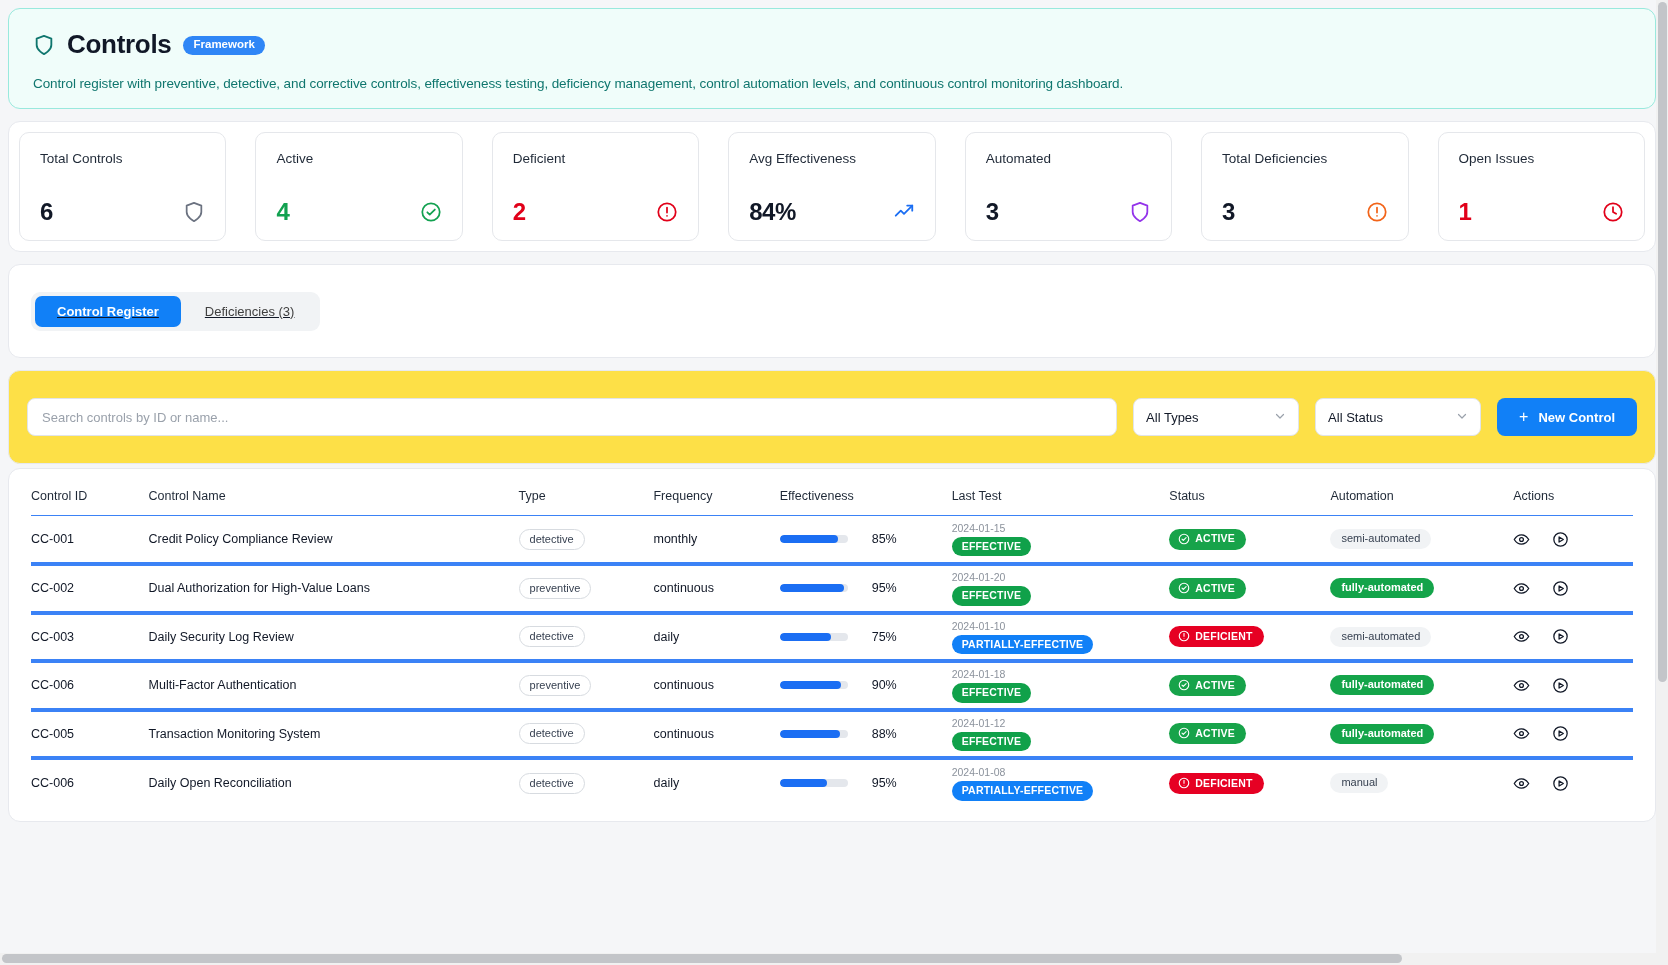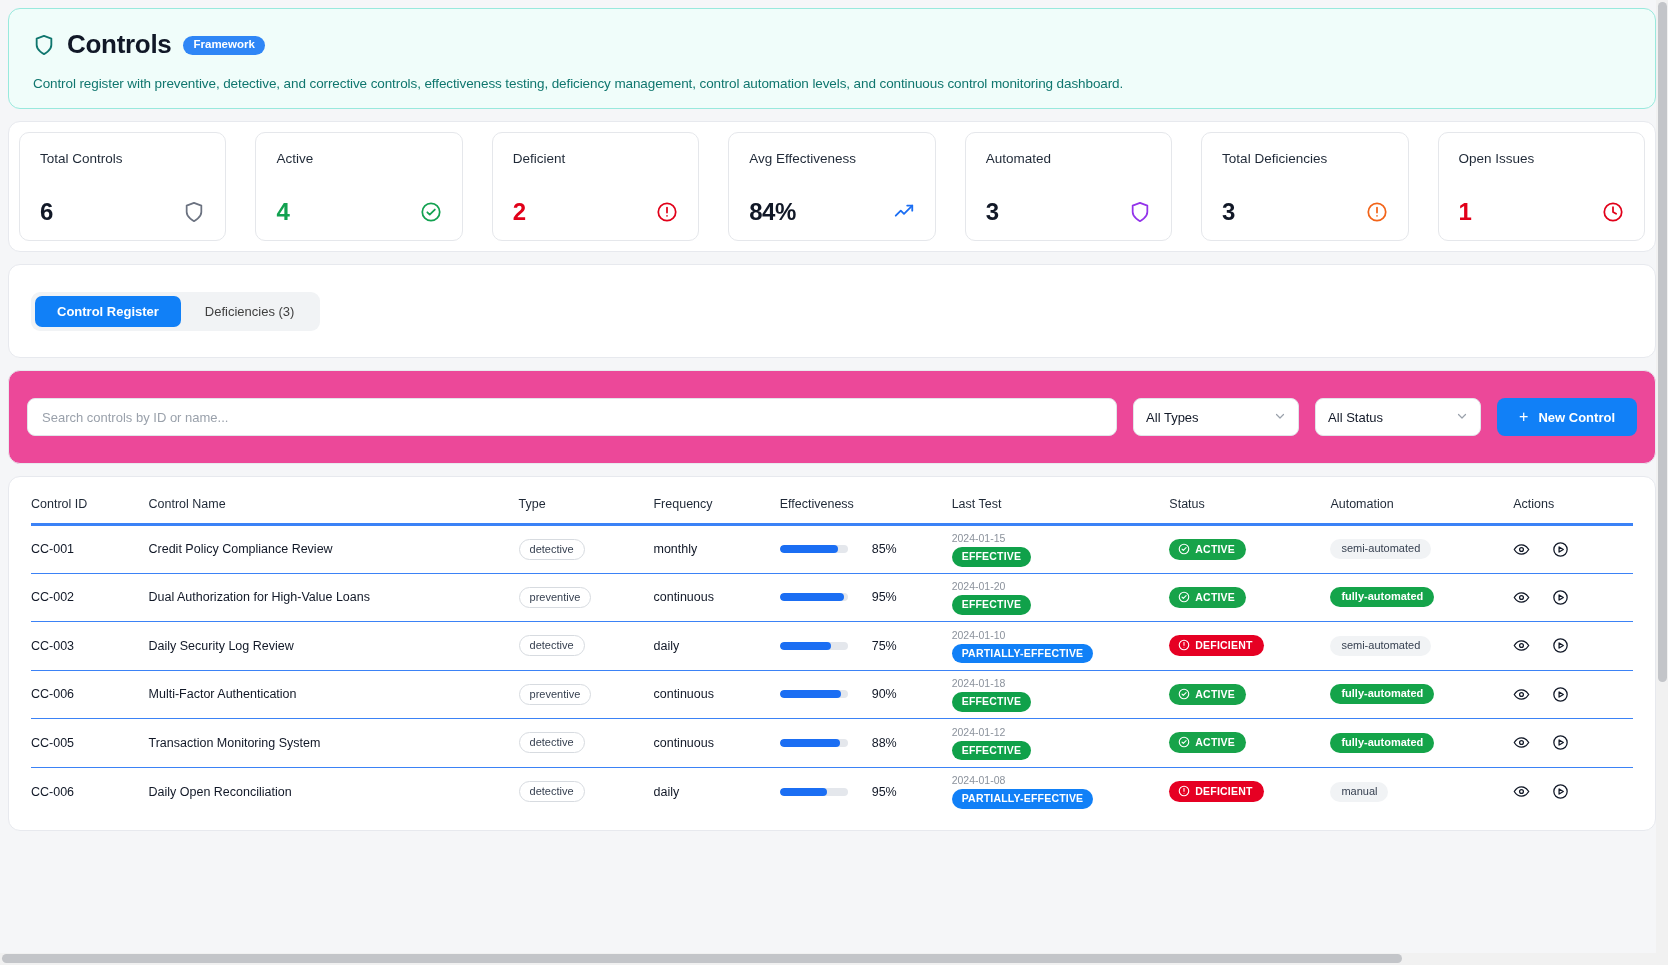--- a/index.html
+++ b/index.html
@@ -56,32 +56,32 @@
   .kpi-ico { width: 22px; height: 22px; display: block; }
 
   
   .tabs-card {
     background: #fff; border: 1px solid #e7e9ee; border-radius: 12px;
     padding: 22px; margin-bottom: 12px; height: 94px;
     display: flex; align-items: center;
   }
   .tabs {
     background: #f1f3f5; border-radius: 9px; padding: 4px;
-    display: inline-flex; gap: 2px;
+    display: inline-flex; gap: 2px; text-decoration: underline;
   }
   .tab {
     font-size: 13px; padding: 8px 22px; border-radius: 7px;
     color: #404040; cursor: pointer; white-space: nowrap;
   }
   .tab.active { background: #1180f7; color: #fff; font-weight: bold; }
 
   
   .filter-card {
-    background: #ec4899; border: 1px solid #e7e9ee; border-radius: 12px;
-    padding: 18px; margin-bottom: 12px; height: 94px;
+    background: #fde047; border: 1px solid #e7e9ee; border-radius: 12px;
+    padding: 18px; margin-bottom: 4px; height: 94px;
     display: flex; align-items: center; gap: 16px;
   }
   .search-input {
     flex: 1; height: 38px; border: 1px solid #e1e4e9; border-radius: 8px;
     padding: 0 14px; font-size: 13px; color: #111827;
     font-family: "Liberation Sans", sans-serif; background: #fff;
   }
   .search-input::placeholder { color: #9aa1ab; }
   .select {
     width: 166px; height: 38px; border: 1px solid #e1e4e9; border-radius: 8px;
@@ -100,23 +100,23 @@
 
   
   .table-card {
     background: #fff; border: 1px solid #e7e9ee; border-radius: 12px;
     padding: 20px 22px 14px 22px;
   }
   .table-title { font-size: 14.5px; font-weight: bold; margin-bottom: 22px; }
   table { width: 100%; border-collapse: collapse; table-layout: fixed; }
   th {
     text-align: left; font-size: 12.5px; font-weight: normal; color: #1f2937;
-    padding: 0 0 12px 0; border-bottom: 3px solid #3b82f6;
-  }
-  td { padding: 0; border-bottom: 1px solid #3b82f6; height: 48.5px;
+    padding: 0 0 12px 0; border-bottom: 1px solid #3b82f6;
+  }
+  td { padding: 0; border-bottom: 4px solid #3b82f6; height: 48.5px;
        font-size: 12.5px; color: #111827; vertical-align: middle; }
   tbody tr:last-child td { border-bottom: none; }
   .c-id    { width: 108px; }
   .c-name  { width: 340px; }
   .c-type  { width: 124px; }
   .c-freq  { width: 116px; }
   .c-eff   { width: 158px; }
   .c-test  { width: 200px; }
   .c-stat  { width: 148px; }
   .c-auto  { width: 168px; }

